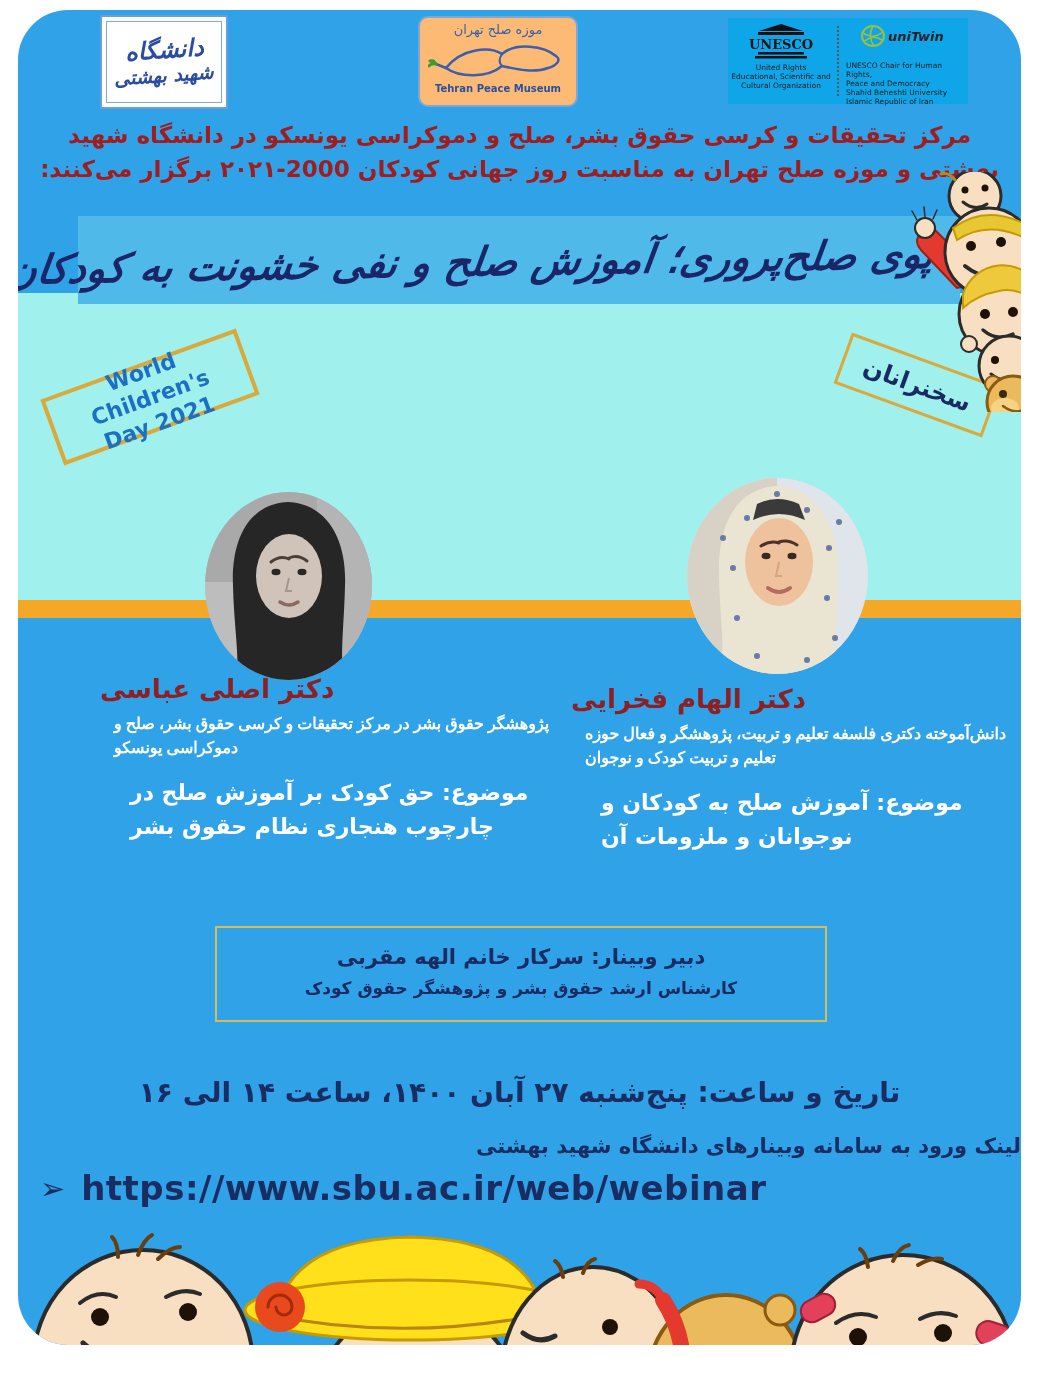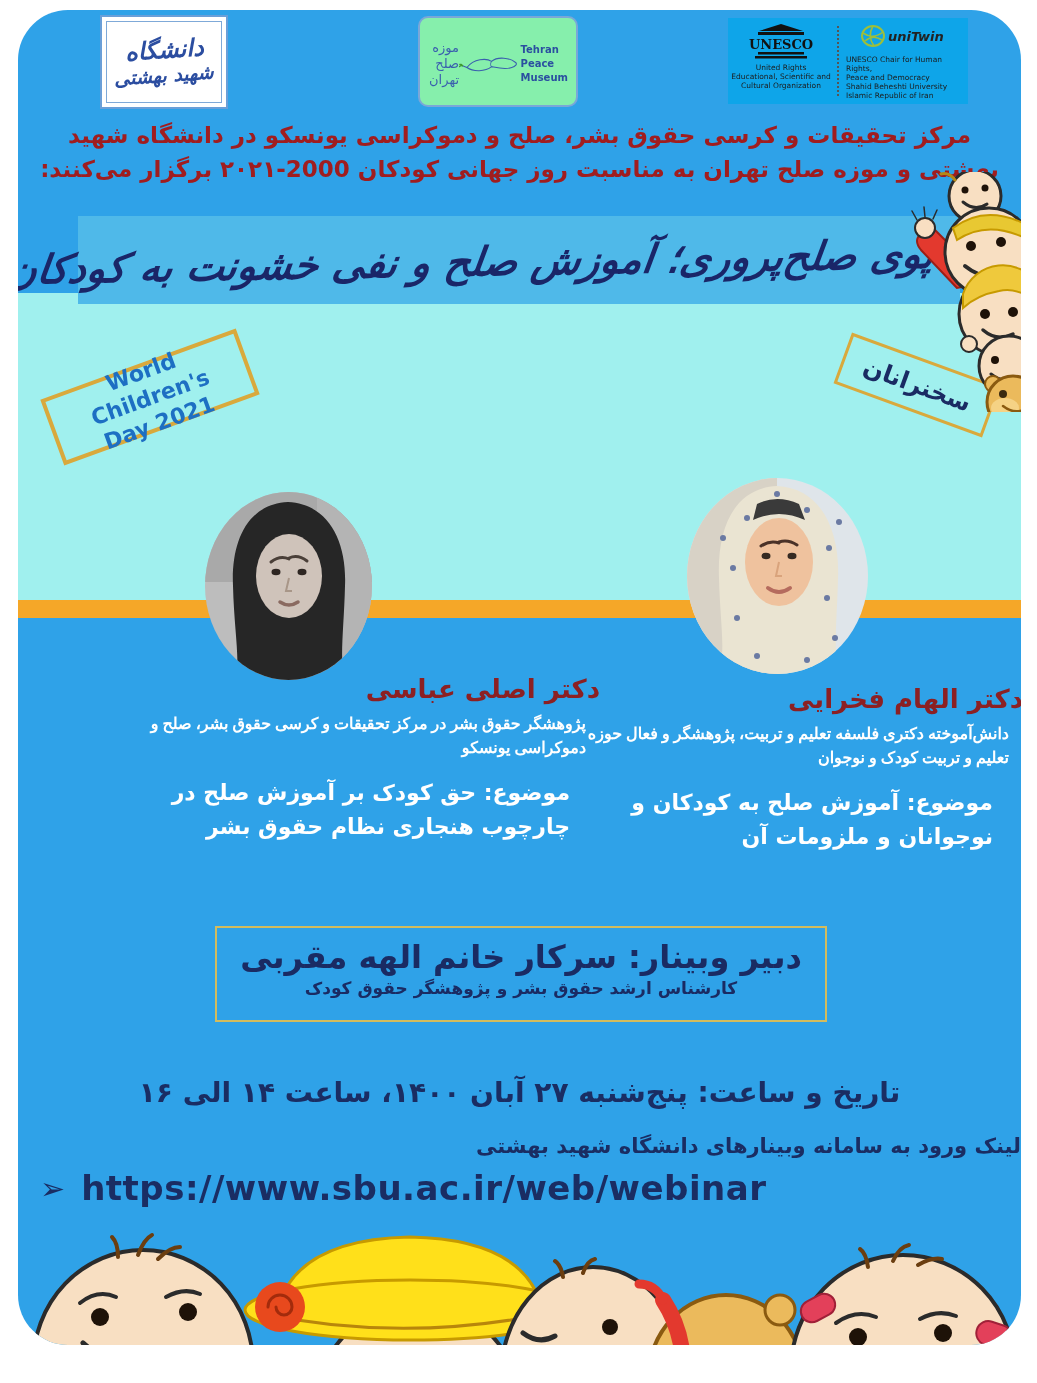--- a/index.html
+++ b/index.html
@@ -19,34 +19,34 @@
               background: #fff; border: 2px solid #6a9fd8; z-index: 4;
               display: flex; flex-direction: column; align-items: center; justify-content: center; }
   .logo-sbu .inner { width: 116px; height: 82px; border: 1px solid #7fa9d8;
               display: flex; flex-direction: column; align-items: center; justify-content: center; }
   .sbu-line { color: #2B4DA0; font-weight: bold; font-style: italic; direction: rtl;
               font-family: "DejaVu Serif", serif; transform: rotate(-4deg); }
   .sbu-line.l1 { font-size: 24px; line-height: 26px; }
   .sbu-line.l2 { font-size: 19px; line-height: 24px; }
 
   .logo-peace { position: absolute; left: 400px; top: 6px; width: 160px; height: 91px;
-                background: #86efac; border: 2px solid #7aa7d8; border-radius: 10px; z-index: 4;
-                display: flex; flex-direction: row; align-items: center; padding-top: 4px; }
+                background: #fdba74; border: 2px solid #7aa7d8; border-radius: 10px; z-index: 4;
+                display: flex; flex-direction: column; align-items: center; padding-top: 4px; }
   .peace-fa { color: #3a5fae; font-size: 13px; direction: rtl; line-height: 16px; }
   .peace-en { color: #2b4fa0; font-size: 10px; font-weight: bold; line-height: 14px; }
 
   .logo-un { position: absolute; left: 710px; top: 8px; width: 240px; height: 86px;
              background: #0ea5e9; z-index: 4; display: flex; }
   .un-left { width: 106px; text-align: center; padding-top: 5px; }
   .un-caption { font-size: 7.5px; line-height: 9px; color: #1c1c1c; white-space: pre-line; }
   .un-divider { border-left: 2px dotted #555; margin: 8px 3px; }
   .un-right { flex: 1; padding: 6px 12px 0 4px; }
   .unitwin-row { display: flex; align-items: center; gap: 2px; margin-left: 14px; }
   .unitwin-word { font-size: 13px; font-weight: bold; color: #222; font-style: italic; }
-  .un-caption.left { text-align: left; margin-top: 7px; }
+  .un-caption.left { text-align: left; margin-top: 13px; }
 
   
   .organizer { position: absolute; left: 18px; top: 108px; width: 967px; z-index: 2;
                text-align: center; direction: rtl; color: #A01D1F; font-weight: bold;
                font-size: 23px; line-height: 34px; }
 
   
   .title-band { position: absolute; left: 60px; top: 206px; width: 882px; height: 88px;
                 background: #4FB9E9; z-index: 2; display: flex; align-items: center;
                 justify-content: center; }
@@ -63,34 +63,34 @@
   .badge-speakers { left: 820px; top: 348px; width: 158px; height: 54px;
                     border: 3px solid #D9A93C; transform: rotate(20deg);
                     color: #1A2B63; font-size: 24px; direction: rtl; }
 
   
   .photo { position: absolute; z-index: 5; }
   .photo-left  { left: 187px; top: 482px; width: 167px; height: 188px; }
   .photo-right { left: 669px; top: 468px; width: 181px; height: 196px; }
 
   
-  .speaker-col { position: absolute; z-index: 4; text-align: right; direction: rtl; }
+  .speaker-col { position: absolute; z-index: 4; text-align: left; direction: rtl; }
   .col-left  { left: 82px;  top: 664px; width: 500px; }
   .col-right { left: 553px; top: 658px; width: 452px; margin-top: 16px; }
   .speaker-name  { color: #8C2023; font-weight: bold; font-size: 26px; margin-bottom: 8px; }
   .speaker-bio   { color: #ffffff; font-weight: bold; font-size: 16px; line-height: 24px;
                    margin-bottom: 16px; padding: 0 14px; font-family: Liberation Serif, serif; }
   .speaker-topic { color: #ffffff; font-weight: bold; font-size: 22px; line-height: 34px;
                    padding: 0 30px; }
 
   
   .mod-box { position: absolute; left: 197px; top: 916px; width: 612px; height: 96px;
              border: 2px solid #D2BC5E; z-index: 4; text-align: center; direction: rtl;
              padding-top: 13px; }
-  .mod-line1 { color: #1A2B63; font-weight: bold; font-size: 32px; line-height: 32px; }
+  .mod-line1 { color: #1A2B63; font-weight: bold; font-size: 21px; line-height: 32px; }
   .mod-line2 { color: #1A2B63; font-weight: bold; font-size: 17px; line-height: 30px; }
 
   
   .datetime   { position: absolute; left: 0; top: 1066px; width: 100%; text-align: center;
                 direction: rtl; color: #1A2D63; font-weight: bold; font-size: 28px; z-index: 4; }
   .link-label { position: absolute; left: 0; top: 1124px; width: 100%; 
                 direction: rtl; color: #1A2D63; font-weight: bold; font-size: 21px; z-index: 4; }
   .url-row { position: absolute; left: 22px; top: 1158px; z-index: 4; display: flex;
              align-items: center; gap: 16px; direction: ltr; }
   .url-bullet { color: #1A2D63; font-size: 30px; font-weight: bold; }

